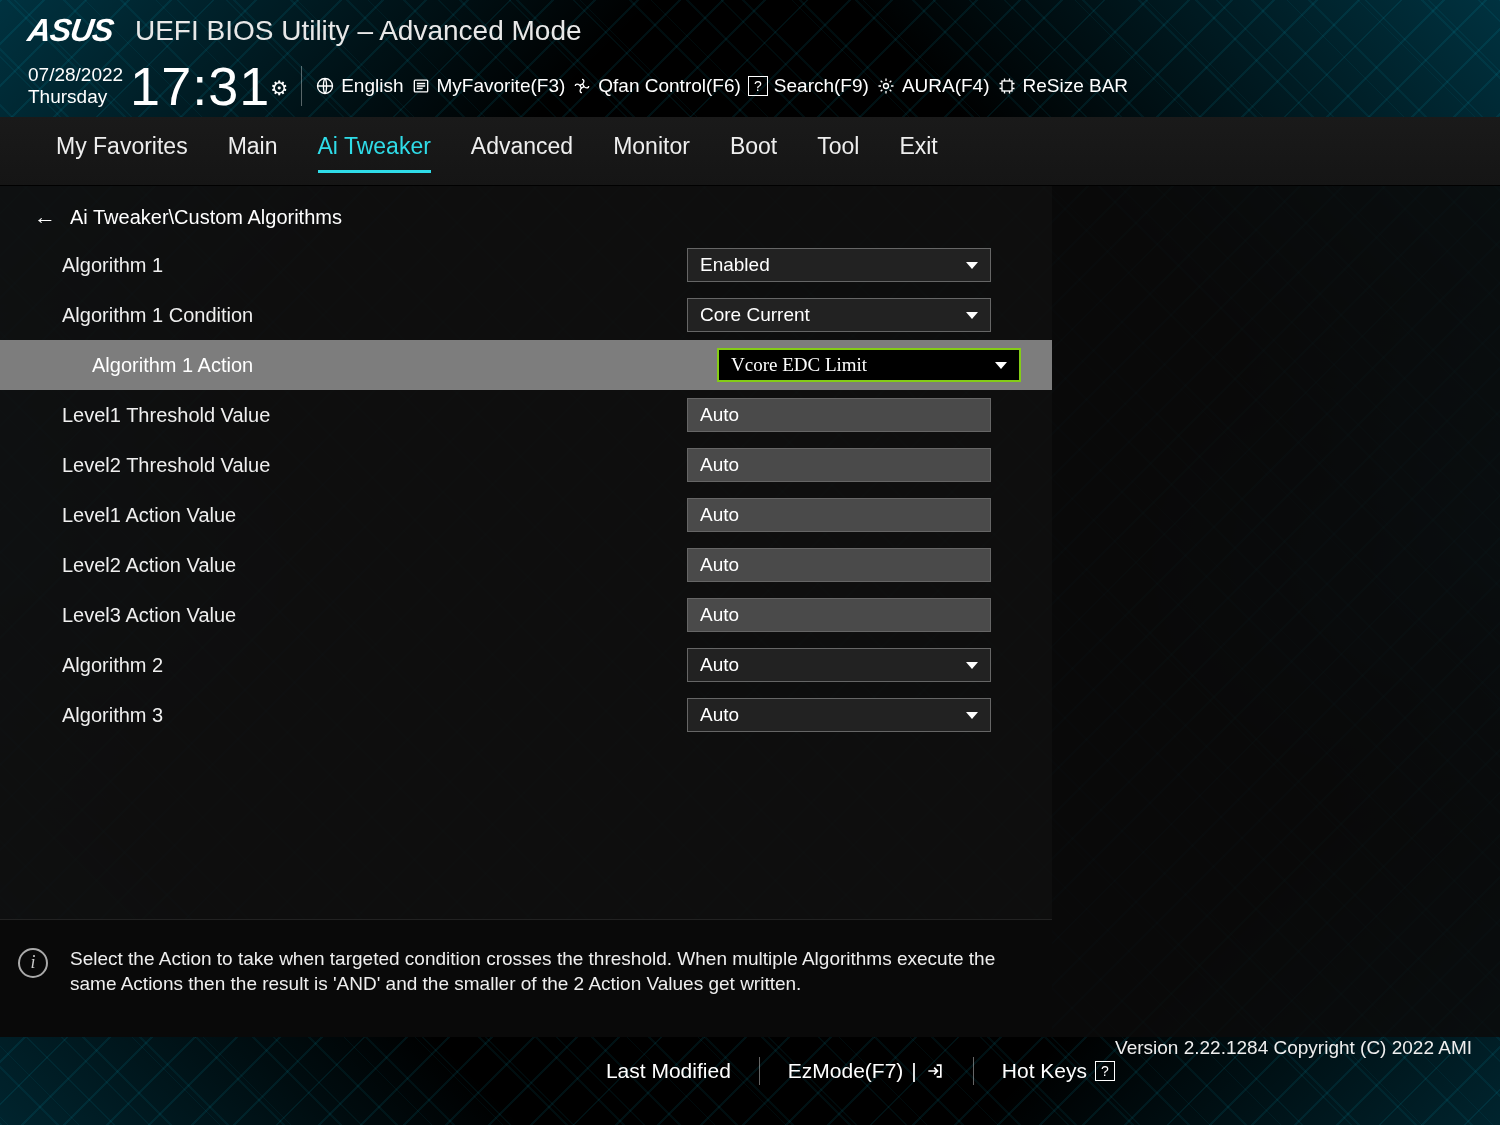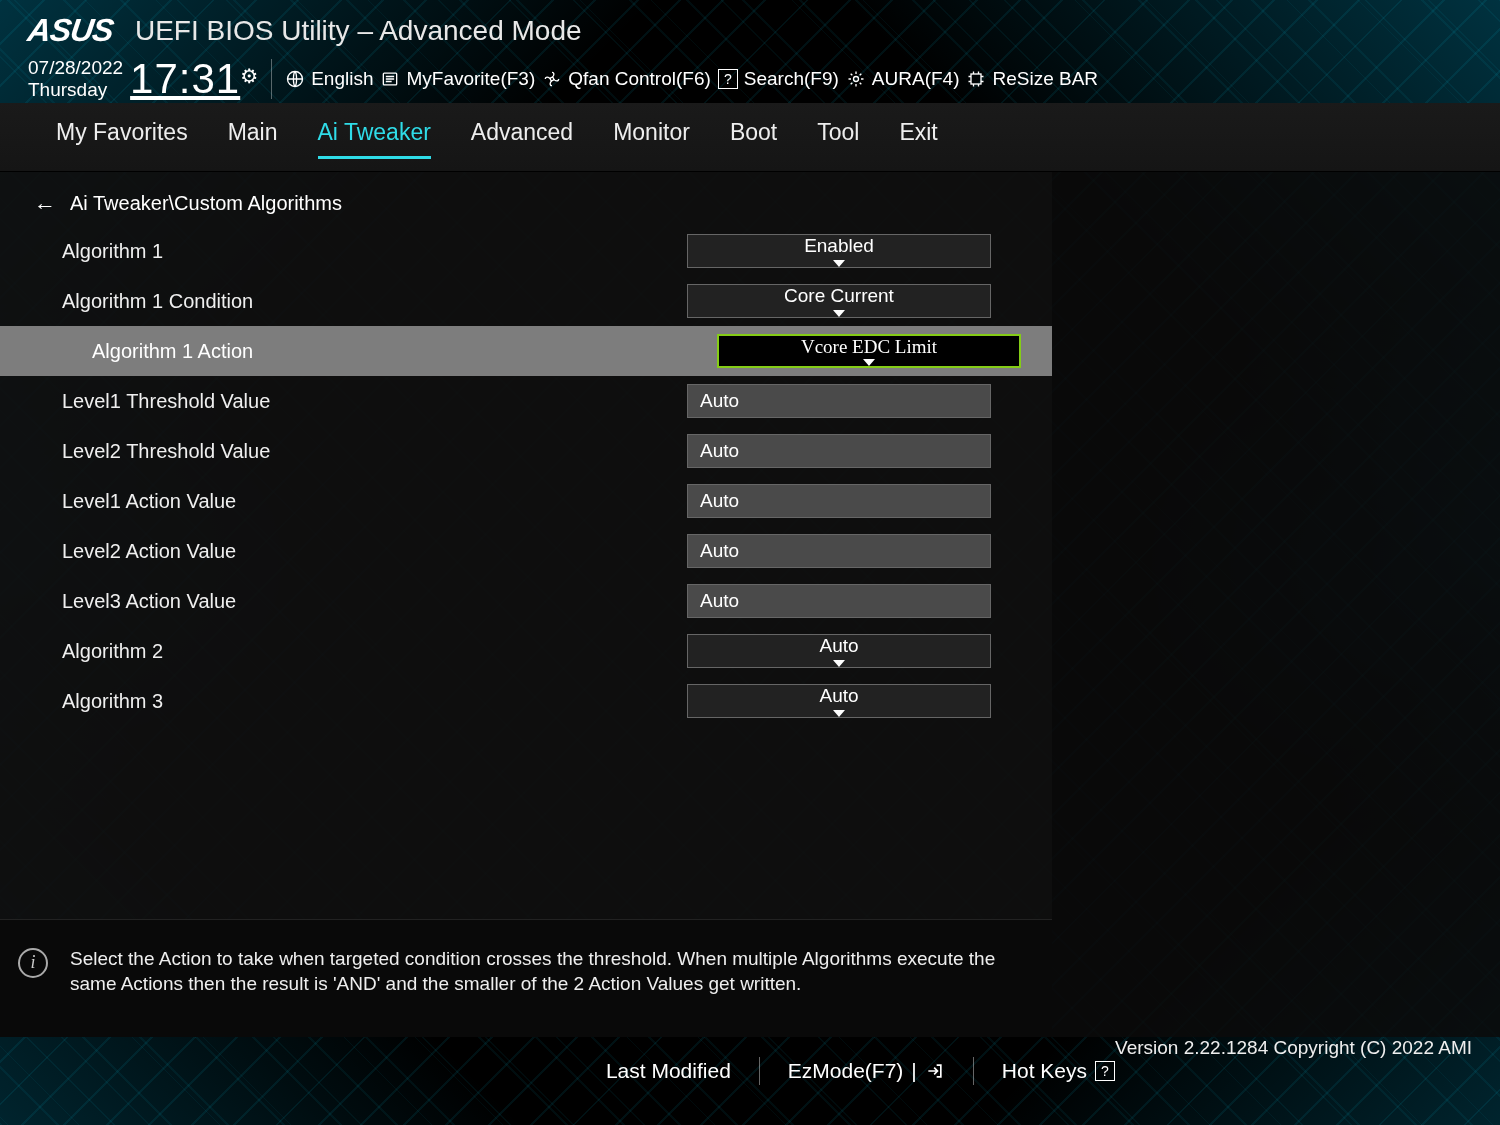--- a/index.html
+++ b/index.html
@@ -52,21 +52,21 @@
 }
 .app-title { font-size: 28px; font-weight: 400; color: #e8e8e8; }
 .time-row {
   display: flex;
   align-items: center;
   gap: 7px;
   margin-top: 6px;
   font-size: 19px;
 }
 .date-block { line-height: 1.15; font-size: 19px; }
-.time-text { font-size: 42px; font-weight: 400; letter-spacing: 1px; text-decoration: underline; }
+.time-text { font-size: 54px; font-weight: 400; letter-spacing: 1px; }
 .gear { font-size: 20px; position: relative; top: -10px; }
 .vdiv { width: 1px; height: 40px; background: rgba(255,255,255,0.35); margin: 0 6px; }
 .toolbar-item { display: inline-flex; align-items: center; gap: 6px; font-size: 19px; cursor: pointer; }
 .toolbar-item svg, .toolbar-item .ic { width: 20px; height: 20px; }
 .tabs {
   display: flex;
   gap: 40px;
   padding: 16px 56px 12px 56px;
   background: linear-gradient(#1a1a1a, #151515);
   border-bottom: 1px solid #000;
@@ -111,21 +111,20 @@
 .select {
   display: flex;
   align-items: center;
   justify-content: space-between;
   height: 34px;
   padding: 0 12px;
   background: #222;
   border: 1px solid #666;
   font-size: 19px;
   cursor: pointer;
-  flex-direction: column;
 }
 .select.focused {
   background: #000;
   border: 2px solid #84cc16;
   font-family: Liberation Serif, serif;
 }
 .select .caret {
   width: 0; height: 0;
   border-left: 6px solid transparent;
   border-right: 6px solid transparent;

